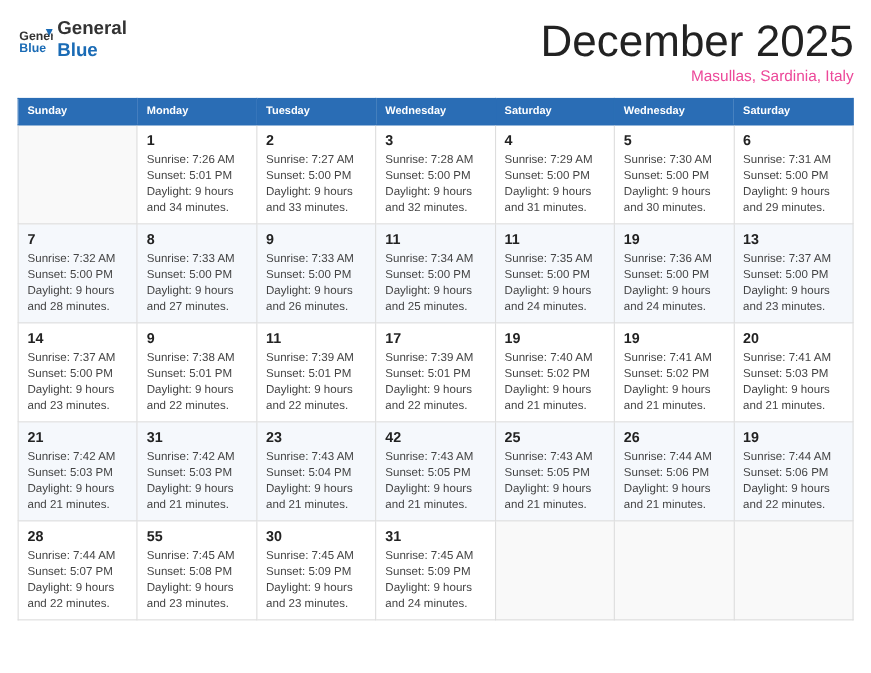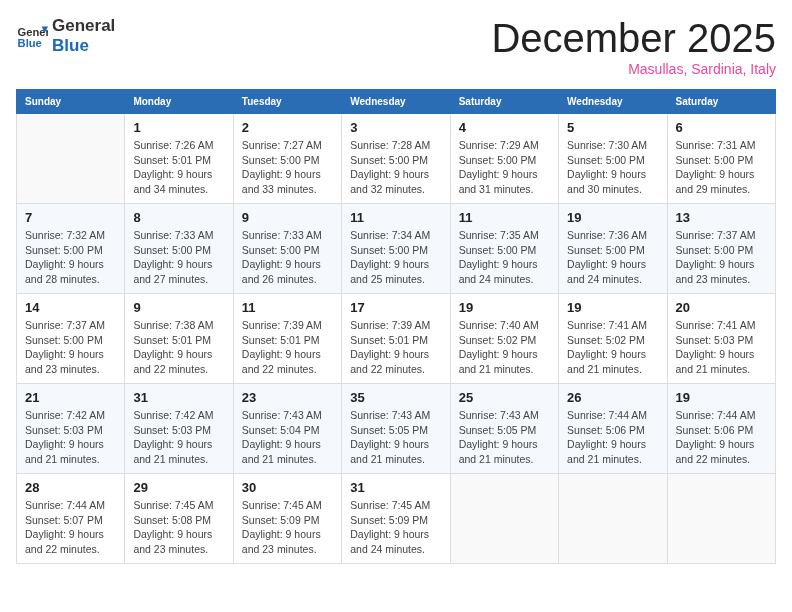--- a/index.html
+++ b/index.html
@@ -211,21 +211,21 @@
         </td>
         <td>
           <span class="day-number">31</span>
           <div class="day-info">Sunrise: 7:42 AM<br>Sunset: 5:03 PM<br>Daylight: 9 hours<br>and 21 minutes.</div>
         </td>
         <td>
           <span class="day-number">23</span>
           <div class="day-info">Sunrise: 7:43 AM<br>Sunset: 5:04 PM<br>Daylight: 9 hours<br>and 21 minutes.</div>
         </td>
         <td>
-          <span class="day-number">35</span>
+          <span class="day-number">42</span>
           <div class="day-info">Sunrise: 7:43 AM<br>Sunset: 5:05 PM<br>Daylight: 9 hours<br>and 21 minutes.</div>
         </td>
         <td>
           <span class="day-number">25</span>
           <div class="day-info">Sunrise: 7:43 AM<br>Sunset: 5:05 PM<br>Daylight: 9 hours<br>and 21 minutes.</div>
         </td>
         <td>
           <span class="day-number">26</span>
           <div class="day-info">Sunrise: 7:44 AM<br>Sunset: 5:06 PM<br>Daylight: 9 hours<br>and 21 minutes.</div>
         </td>
@@ -233,21 +233,21 @@
           <span class="day-number">19</span>
           <div class="day-info">Sunrise: 7:44 AM<br>Sunset: 5:06 PM<br>Daylight: 9 hours<br>and 22 minutes.</div>
         </td>
       </tr>
       <tr class="week-row">
         <td>
           <span class="day-number">28</span>
           <div class="day-info">Sunrise: 7:44 AM<br>Sunset: 5:07 PM<br>Daylight: 9 hours<br>and 22 minutes.</div>
         </td>
         <td>
-          <span class="day-number">29</span>
+          <span class="day-number">55</span>
           <div class="day-info">Sunrise: 7:45 AM<br>Sunset: 5:08 PM<br>Daylight: 9 hours<br>and 23 minutes.</div>
         </td>
         <td>
           <span class="day-number">30</span>
           <div class="day-info">Sunrise: 7:45 AM<br>Sunset: 5:09 PM<br>Daylight: 9 hours<br>and 23 minutes.</div>
         </td>
         <td>
           <span class="day-number">31</span>
           <div class="day-info">Sunrise: 7:45 AM<br>Sunset: 5:09 PM<br>Daylight: 9 hours<br>and 24 minutes.</div>
         </td>

